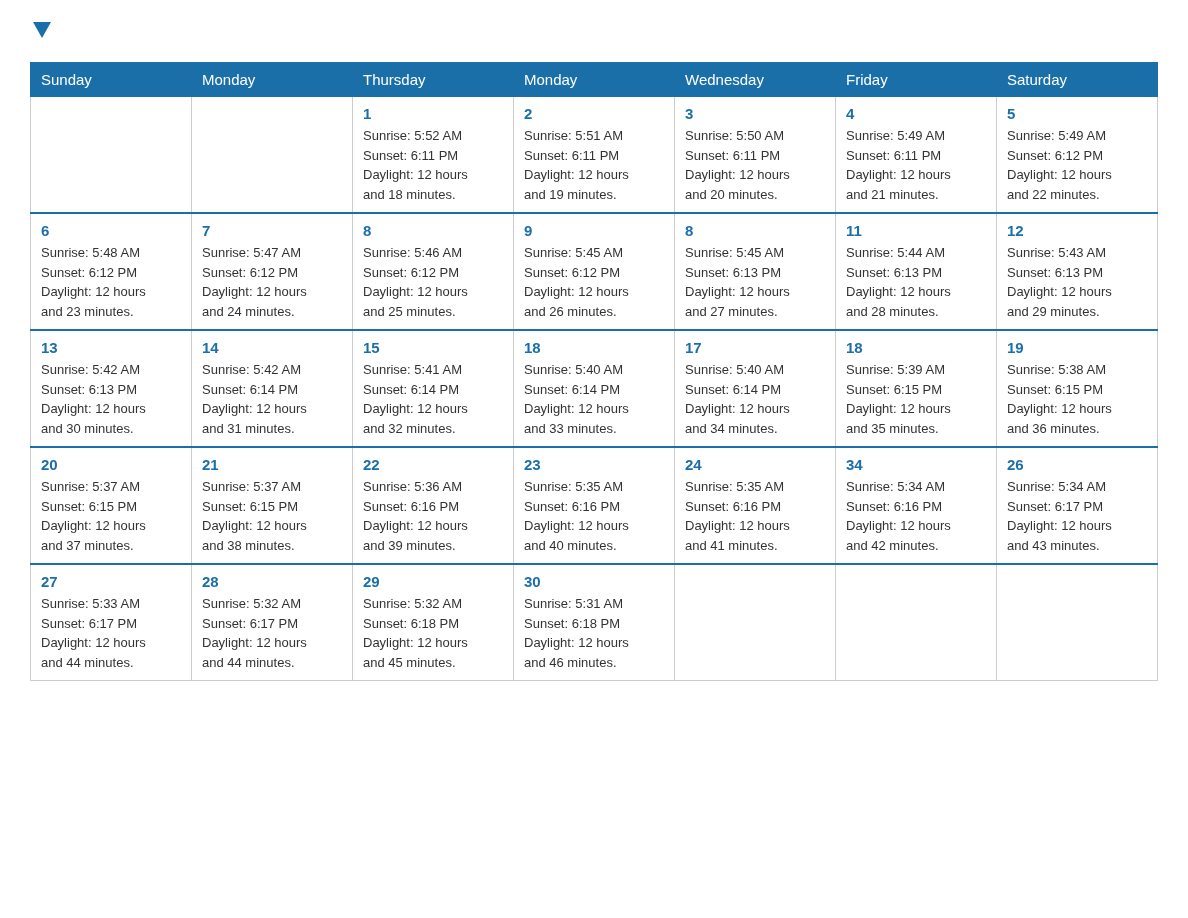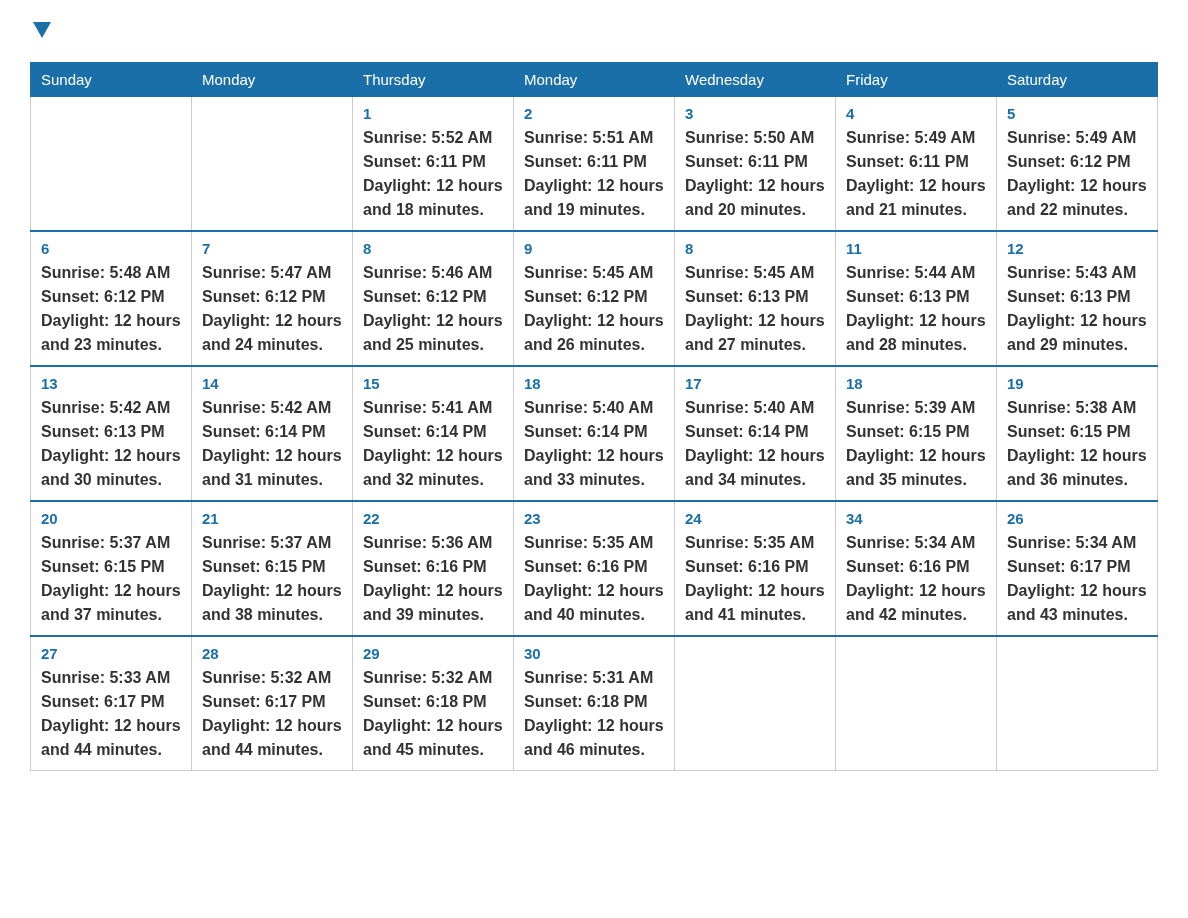--- a/index.html
+++ b/index.html
@@ -91,23 +91,22 @@
     .day-number {
       font-size: 15px;
       font-weight: bold;
       color: #1a6fa8;
       margin-bottom: 4px;
       display: block;
     }
 
     .day-info {
       color: #333;
-      font-size: 16px;
+      font-size: 13px;
       line-height: 1.5;
-      font-weight: bold;
     }
 
     .row-divider td {
       border-top: 2px solid #1a6fa8;
     }
   </style>
 </head>
 <body>
 
 <div class="header">

